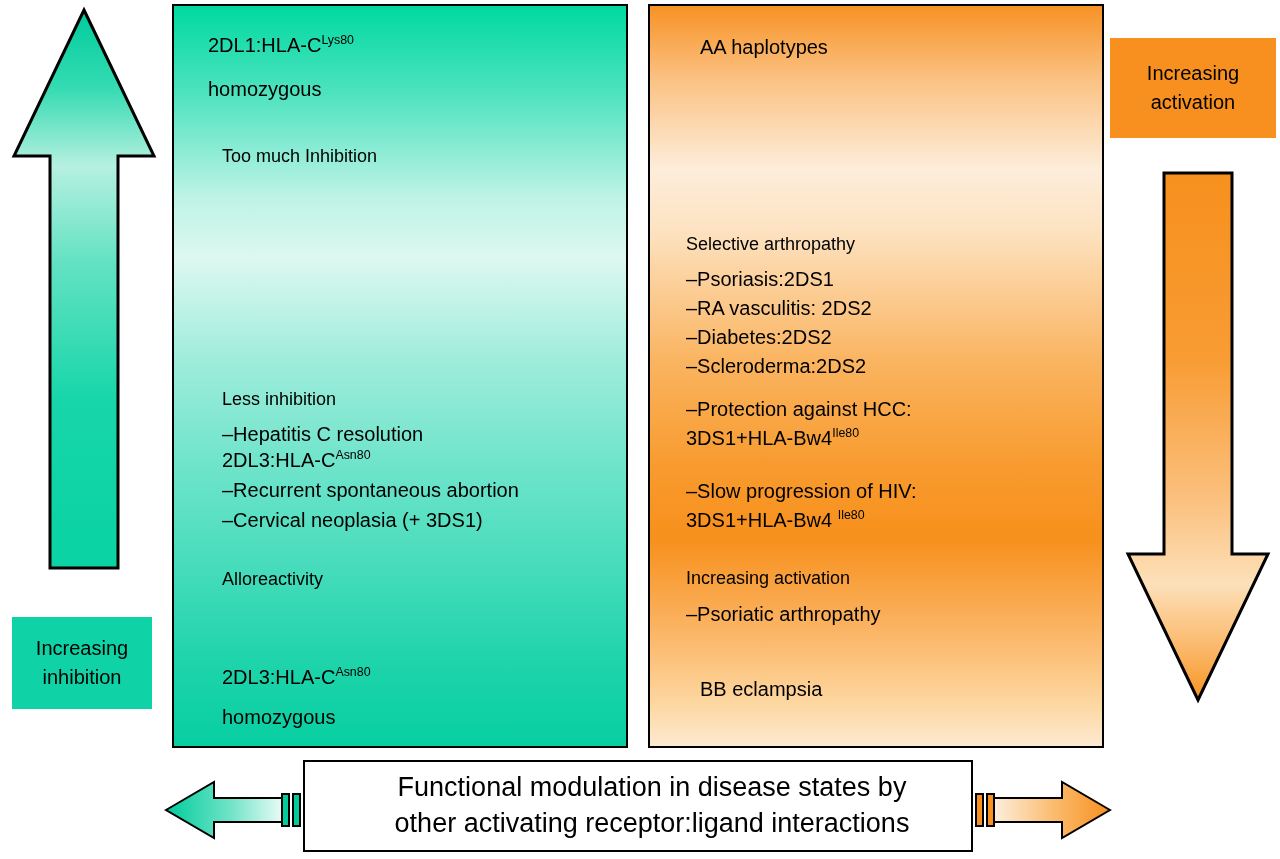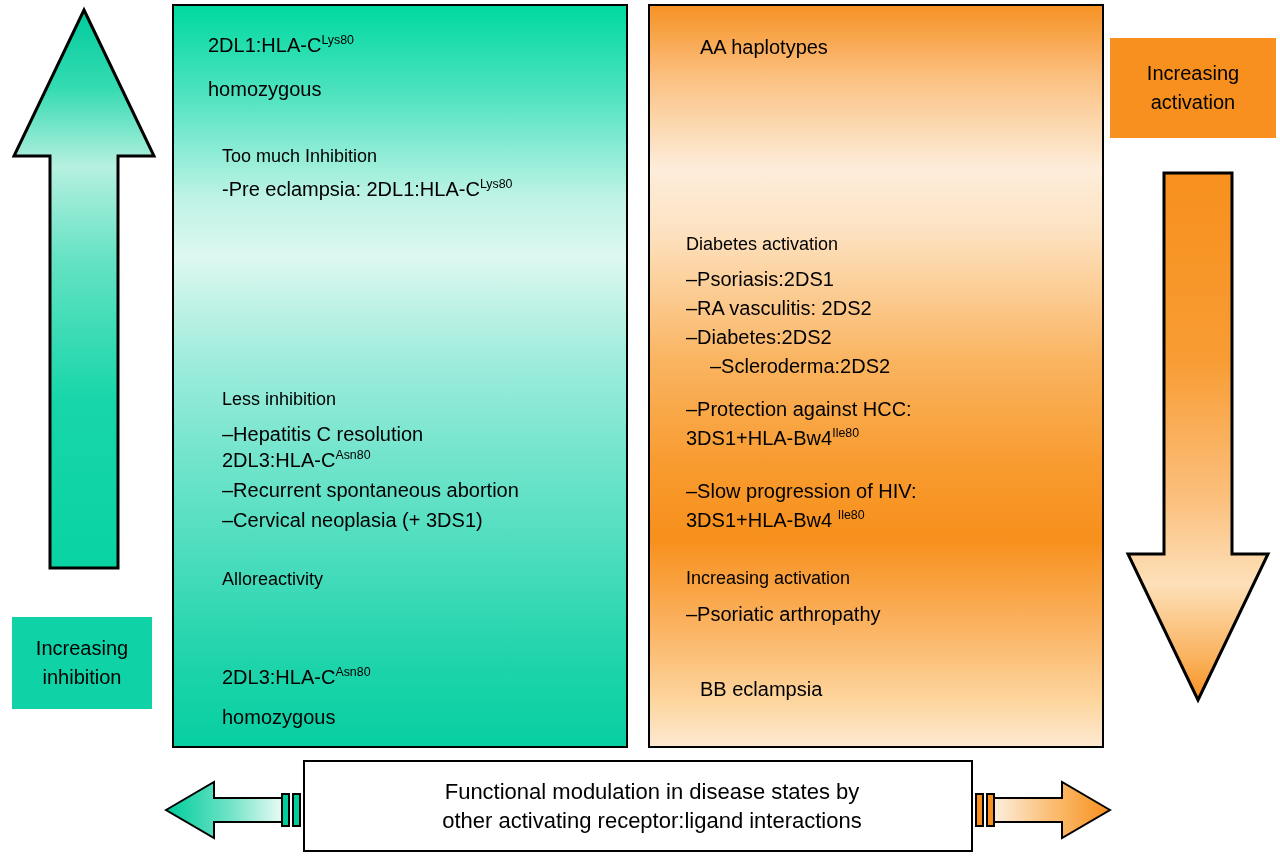--- a/index.html
+++ b/index.html
@@ -99,21 +99,21 @@
     height: 92px;
     border: 2px solid #000;
     background: #ffffff;
     box-sizing: border-box;
     display: flex;
     flex-direction: column;
     align-items: center;
     justify-content: center;
   }
   #bottom-box .bline {
-    font-size: 22px;
+    font-size: 27px;
     color: #000;
     line-height: 1.32;
     white-space: nowrap;
     margin-left: 28px;
   }
 
   
   .side-label {
     position: absolute;
     box-sizing: border-box;
@@ -208,23 +208,20 @@
 
   <div class="panel" id="panel-left">
     <div class="panel-inner">
 
       <div class="tline t-plain" style="left:34px; top:28px;">
         <span>2DL1:HLA-C</span><sup>Lys80</sup>
       </div>
       <div class="tline t-plain" style="left:34px; top:72px;">homozygous</div>
 
       <div class="tline t-head" style="left:48px; top:140px;">Too much Inhibition</div>
-      <div class="tline t-item" style="left:48px; top:172px;">
-        <span>-Pre eclampsia: 2DL1:HLA-C</span><sup>Lys80</sup>
-      </div>
 
       <div class="tline t-head" style="left:48px; top:383px;">Less inhibition</div>
       <div class="tline t-item" style="left:48px; top:417px;">
         <span>–Hepatitis C resolution</span><sup></sup>
       </div>
       <div class="tline t-item" style="left:48px; top:443px;">
         <span>  2DL3:HLA-C</span><sup>Asn80</sup>
       </div>
       <div class="tline t-item" style="left:48px; top:473px;">
         <span>–Recurrent spontaneous abortion</span><sup></sup>
@@ -241,31 +238,31 @@
       <div class="tline t-plain" style="left:48px; top:700px;">homozygous</div>
 
     </div>
   </div>
 
   <div class="panel" id="panel-right">
     <div class="panel-inner">
 
       <div class="tline t-plain" style="left:50px; top:30px;">AA haplotypes</div>
 
-      <div class="tline t-head" style="left:36px; top:228px;">Diabetes activation</div>
+      <div class="tline t-head" style="left:36px; top:228px;">Selective arthropathy</div>
       <div class="tline t-item" style="left:36px; top:262px;">
         <span>–Psoriasis:2DS1</span><sup></sup>
       </div>
       <div class="tline t-item" style="left:36px; top:291px;">
         <span>–RA vasculitis: 2DS2</span><sup></sup>
       </div>
       <div class="tline t-item" style="left:36px; top:320px;">
         <span>–Diabetes:2DS2</span><sup></sup>
       </div>
-      <div class="tline t-item" style="left:36px; top:349px;margin-left:24px;">
+      <div class="tline t-item" style="left:36px; top:349px;">
         <span>–Scleroderma:2DS2</span><sup></sup>
       </div>
 
       <div class="tline t-item" style="left:36px; top:392px;">
         <span>–Protection against HCC:</span><sup></sup>
       </div>
       <div class="tline t-item" style="left:36px; top:421px;">
         <span>  3DS1+HLA-Bw4</span><sup>Ile80</sup>
       </div>
 

